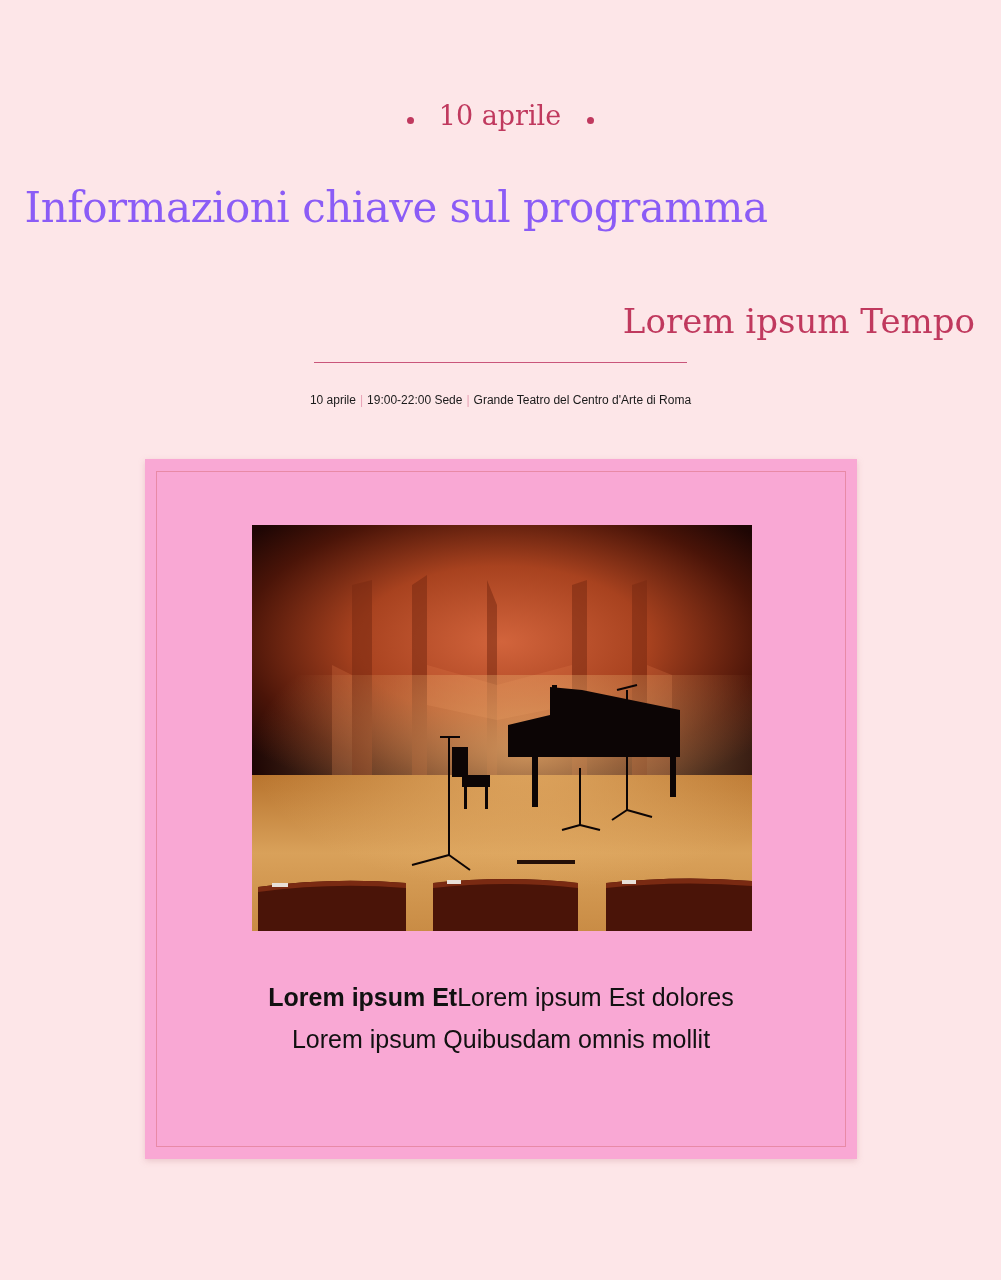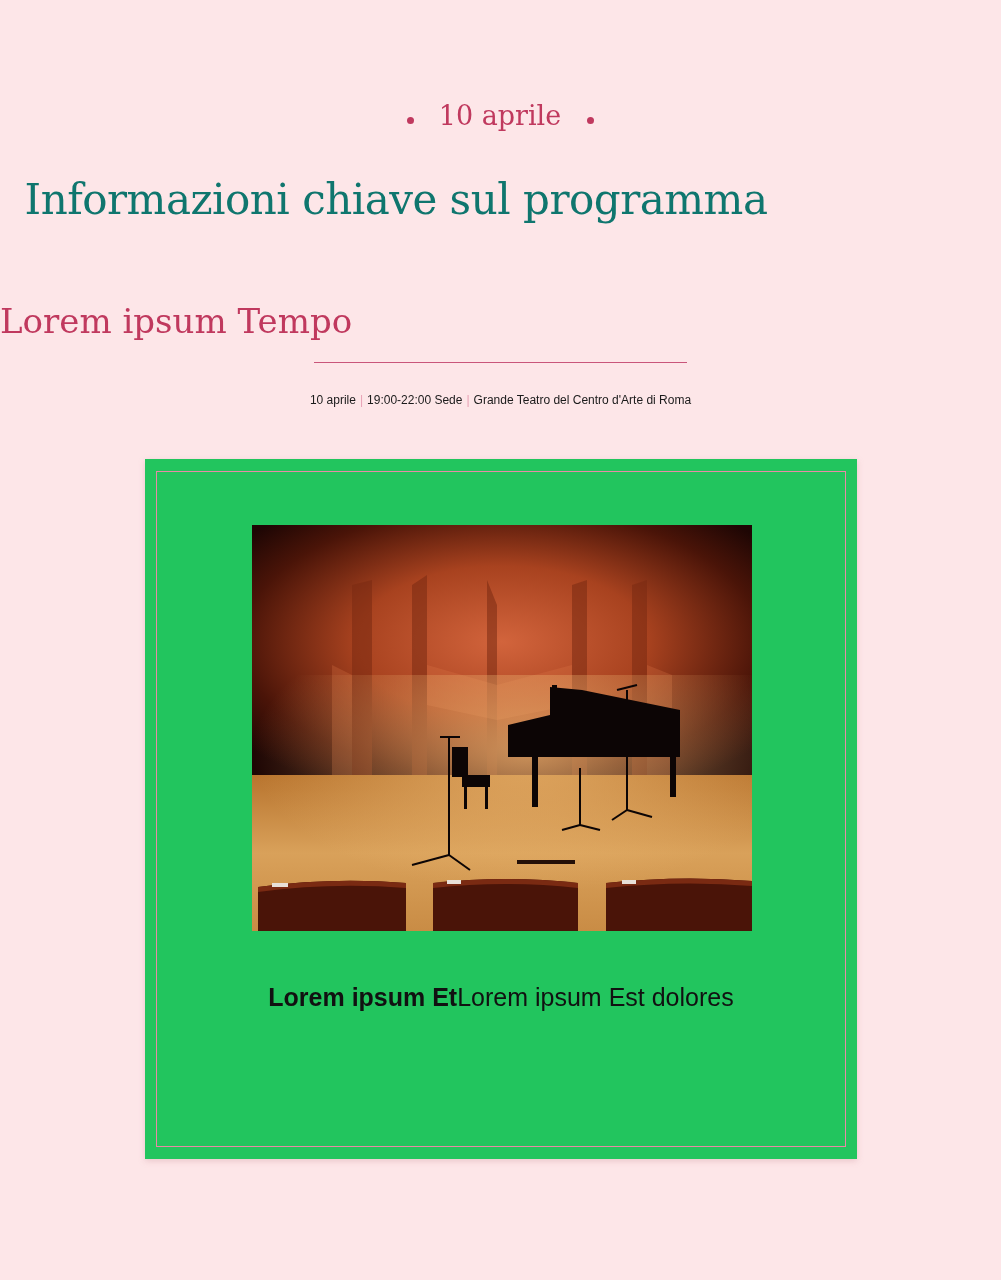--- a/index.html
+++ b/index.html
@@ -18,48 +18,48 @@
     font-size: 27px;
     line-height: 40px;
   }
   .dot {
     width: 7px; height: 7px; border-radius: 50%;
     background: #c0395e; display: inline-block;
     margin-top: 8px;
   }
   .date-text { margin: 0 26px 0 25px; }
   .title {
-    position: absolute; left: 0; top: 172px; width: 792px;
+    position: absolute; left: 0; top: 180px; width: 792px;
     text-align: center;
-    color: #0f766e;
+    color: #8b5cf6;
     font-family: "DejaVu Serif", serif;
     font-size: 42px; line-height: 56px;
     letter-spacing: -0.5px;
   }
   .subtitle {
     position: absolute; left: 0; top: 298px; width: 975px;
-    text-align: left;
+    text-align: right;
     color: #c0395e;
     font-family: "DejaVu Serif", serif;
     font-size: 34px; line-height: 46px;
   }
   .sub-rule {
     position: absolute; left: 314px; top: 362px; width: 373px; height: 1px;
     background: #c9557a;
   }
   .meta {
     position: absolute; left: 0; top: 389px; width: 1001px;
     text-align: center;
     color: #1a1a1a;
     font-size: 12px; line-height: 22px;
   }
   .sep { color: #e8a0b4; margin: 0 4px; }
   .card {
     position: absolute; left: 145px; top: 459px; width: 712px; height: 700px;
-    background: #22c55e;
+    background: #f9a8d4;
     box-shadow: 0 2px 6px rgba(200,140,150,0.35);
   }
   .card-inner {
     position: absolute; left: 11px; top: 12px; width: 688px; height: 674px;
     border: 1px solid #e88aa6;
   }
   .photo {
     position: absolute; left: 95px; top: 53px; width: 500px; height: 406px;
     overflow: hidden;
   }
@@ -168,15 +168,16 @@
         </g>
         <g fill="#e8e0d8">
           <rect x="20" y="358" width="16" height="4"></rect>
           <rect x="195" y="355" width="14" height="4"></rect>
           <rect x="370" y="355" width="14" height="4"></rect>
         </g>
       </svg>
     </div>
     <div class="caption">
       <div><b>Lorem ipsum Et</b><span>Lorem ipsum Est dolores</span></div>
+      <div>Lorem ipsum Quibusdam omnis mollit</div>
     </div>
   </div>
 </div>
 
 </body></html>

